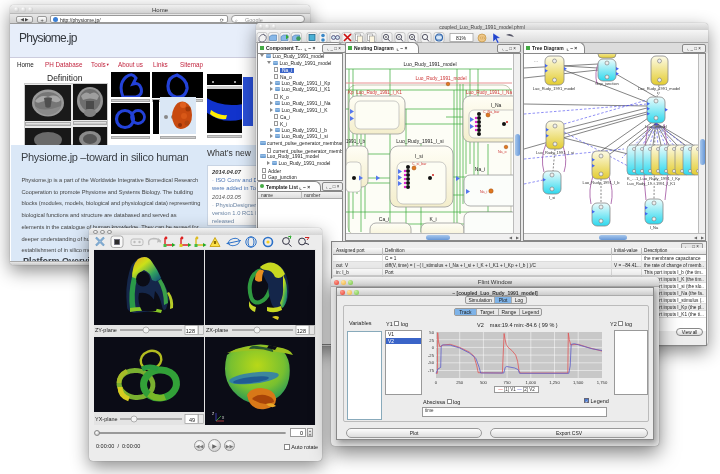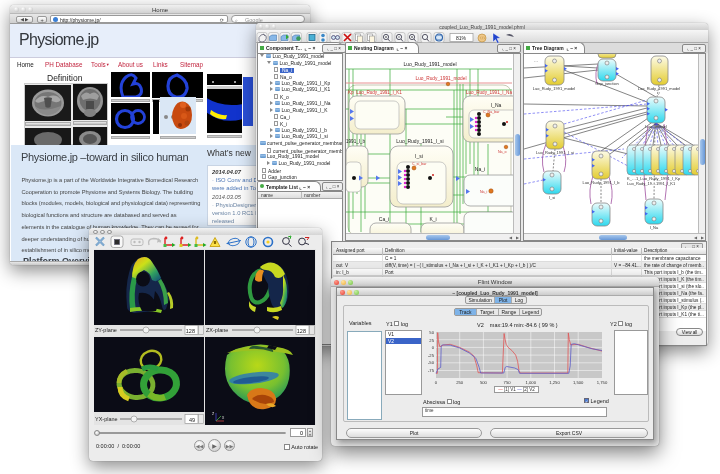--- a/index.html
+++ b/index.html
@@ -36,21 +36,21 @@
   </div>
   <div class="abs" style="left:221px; top:10px; width:74px; height:8px; background:#fff;
        border:1px solid #999; border-radius:5px;">
      <span style="position:absolute; left:3px; top:0.5px; font-size:5px; color:#777;">⌕⌄</span>
      <span style="position:absolute; left:13px; top:0.5px; font-size:5.5px; color:#999;">Google</span>
   </div>
 
   <div class="abs" style="left:0; top:19px; width:100%; height:237px; background:#fff; overflow:hidden;">
 
     <div class="abs" style="left:0; top:0; width:100%; height:34px; background:#e7eefa; border-bottom:1px solid #ccd;"></div>
-    <div class="abs" style="left:9px; top:7px; font-size:16px; letter-spacing:-0.7px; color:#33373d;">Physiome.jp</div>
+    <div class="abs" style="left:9px; top:7px; font-size:12px; letter-spacing:-0.7px; color:#33373d;">Physiome.jp</div>
 
     <div class="abs" style="left:0; top:34px; width:100%; height:12px; background:#fff; font-size:6.3px;">
       <span class="abs" style="left:7px; top:3px; color:#222;">Home</span>
       <span class="abs" style="left:35px; top:3px; color:#c2253f;">PH Database</span>
       <span class="abs" style="left:81px; top:3px; color:#c2253f;">Tools<span style="font-size:4px; vertical-align:1px;">▼</span></span>
       <span class="abs" style="left:108px; top:3px; color:#c2253f;">About us</span>
       <span class="abs" style="left:143px; top:3px; color:#c2253f;">Links</span>
       <span class="abs" style="left:170px; top:3px; color:#c2253f;">Sitemap</span>
     </div>
 

